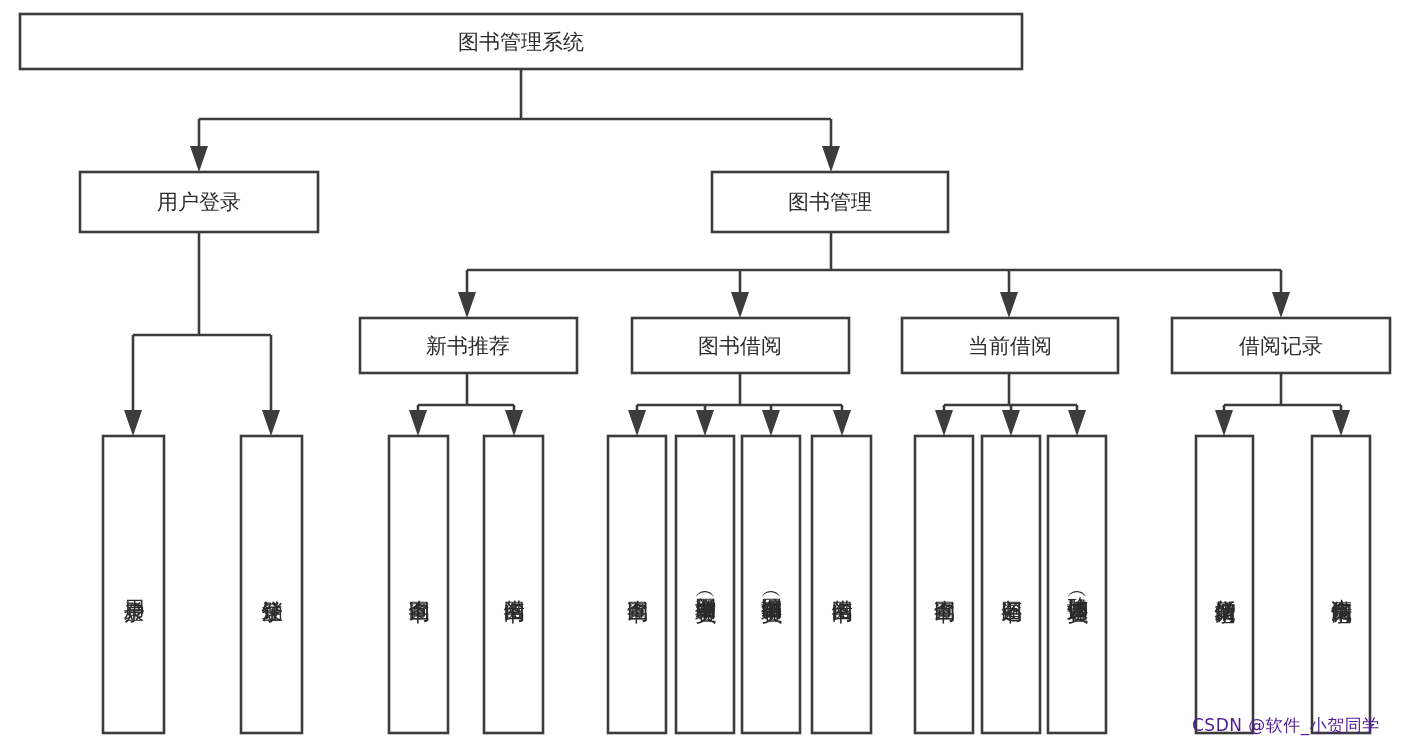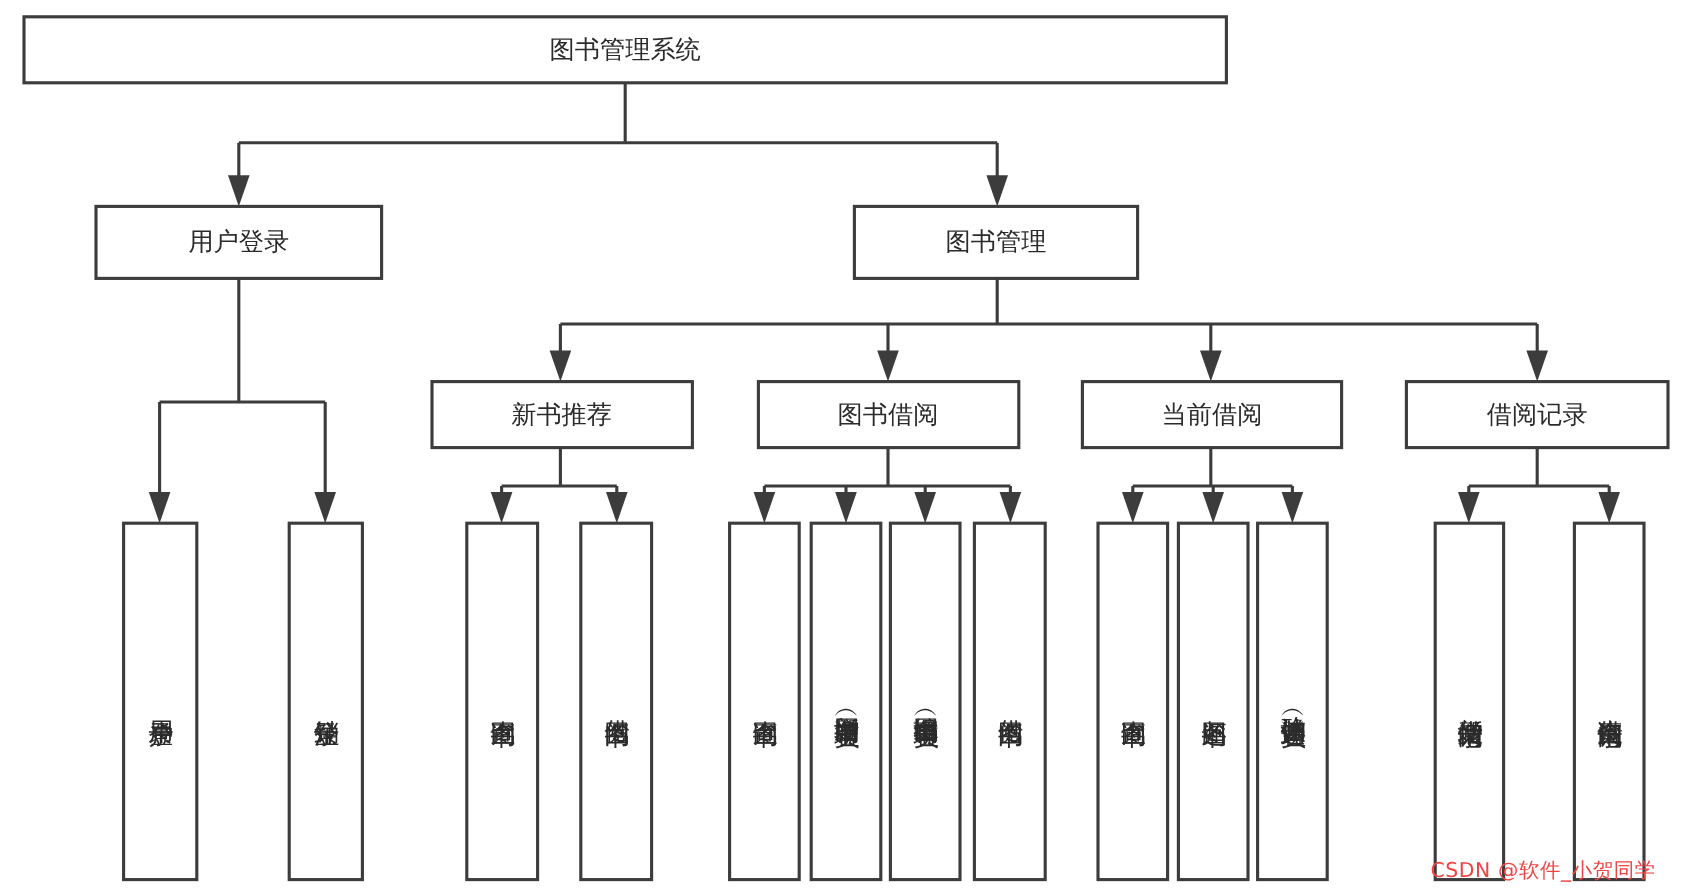--- a/index.html
+++ b/index.html
@@ -60,21 +60,21 @@
     font-size: 21px;
     line-height: 1.12;
     writing-mode: vertical-rl;
     text-orientation: upright;
     letter-spacing: 1px;
     white-space: nowrap;
     pointer-events: none;
   }
   .watermark {
     position: absolute;
-    color: #ef4444;
+    color: #4c1d95;
     font-family: "DejaVu Sans", "Liberation Sans", sans-serif;
     font-size: 17px;
     white-space: nowrap;
     letter-spacing: 0.5px;
   }
 </style>
 </head>
 <body>
 
 <div id="diagram-root">

